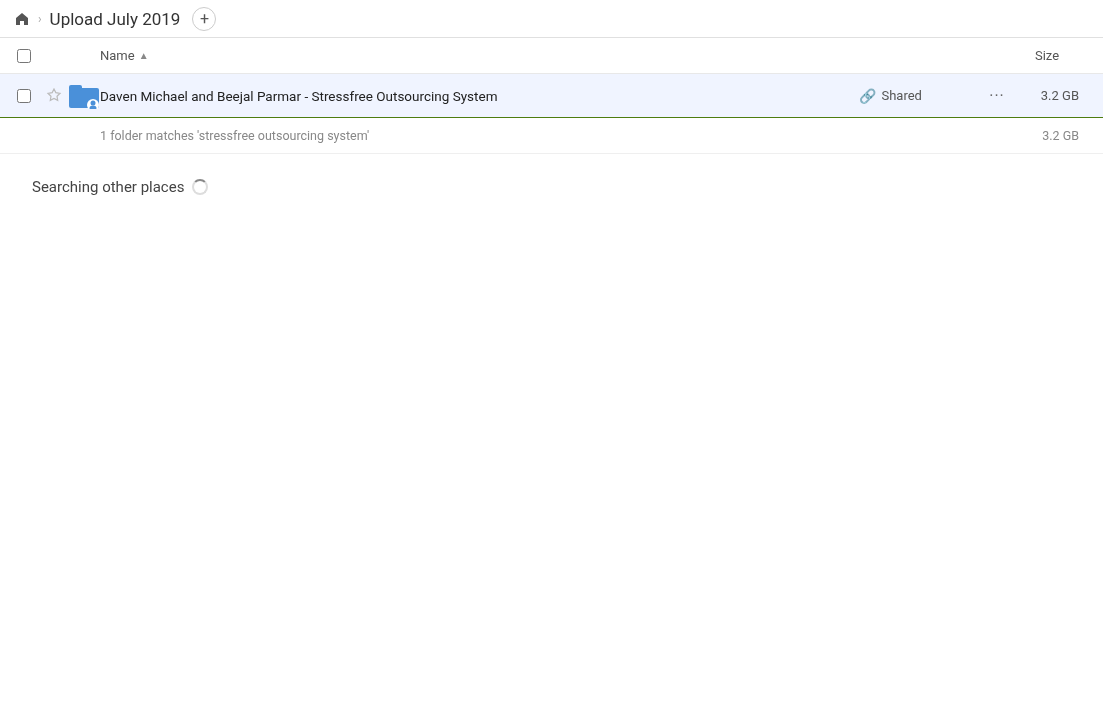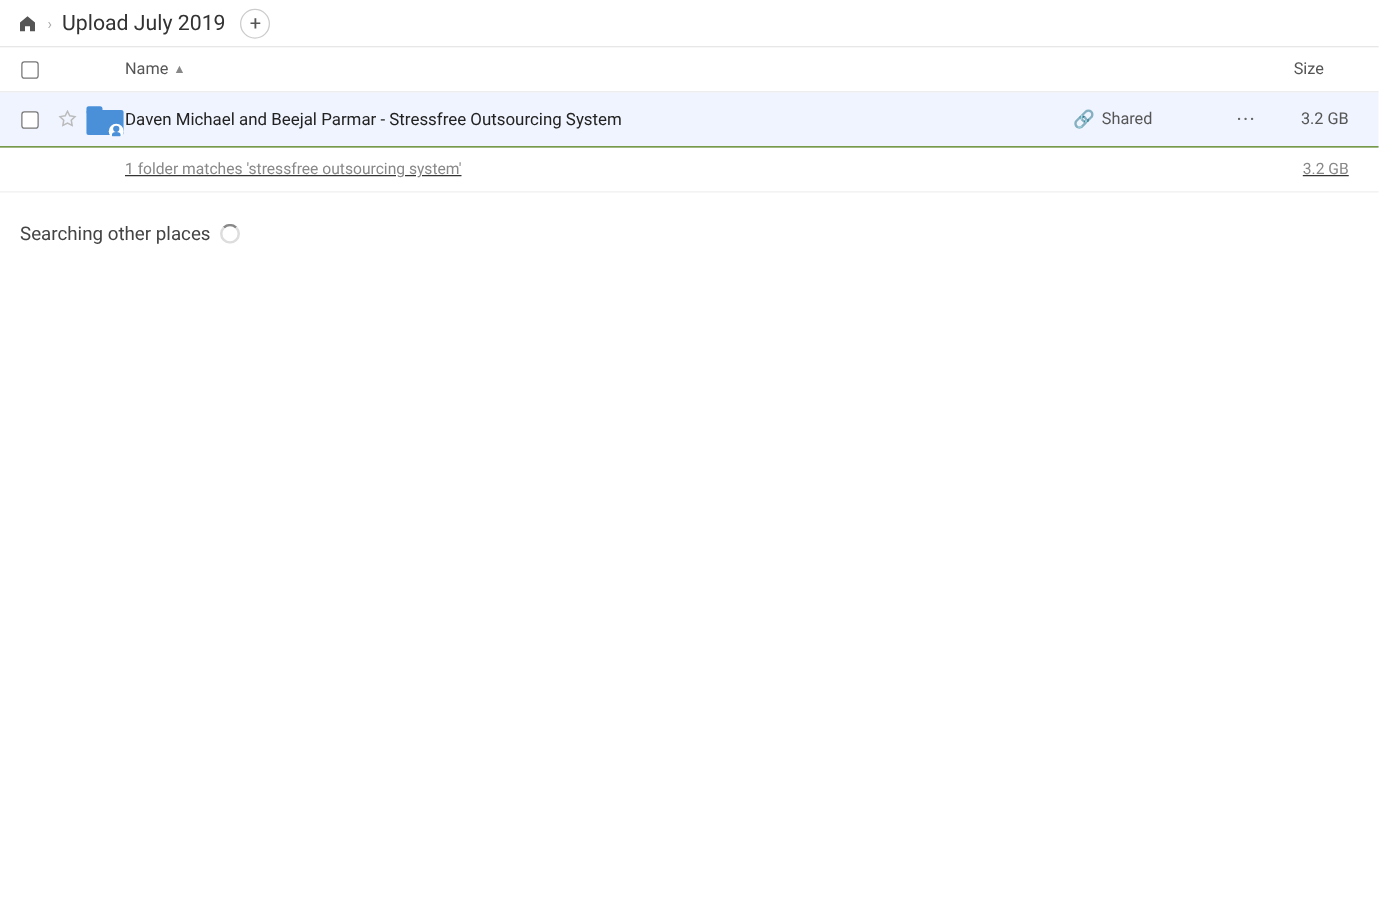--- a/index.html
+++ b/index.html
@@ -173,38 +173,38 @@
       padding-right: 16px;
     }
 
     
     .match-row {
       display: flex;
       align-items: center;
       height: 36px;
       padding: 0 8px 0 100px;
       border-bottom: 1px solid #efefef;
-      text-decoration: underline;
     }
     .match-text {
       flex: 1;
       font-size: 12.5px;
       color: #888;
     }
     .match-size {
       width: 80px;
       text-align: right;
       font-size: 12.5px;
       color: #888;
       padding-right: 16px;
     }
 
     
     .searching-section {
       padding: 24px 16px 16px 16px;
+      margin-left: 16px;
     }
     .searching-label {
       font-size: 15px;
       color: #444;
       display: flex;
       align-items: center;
       gap: 8px;
     }
     .spinner {
       width: 16px;

